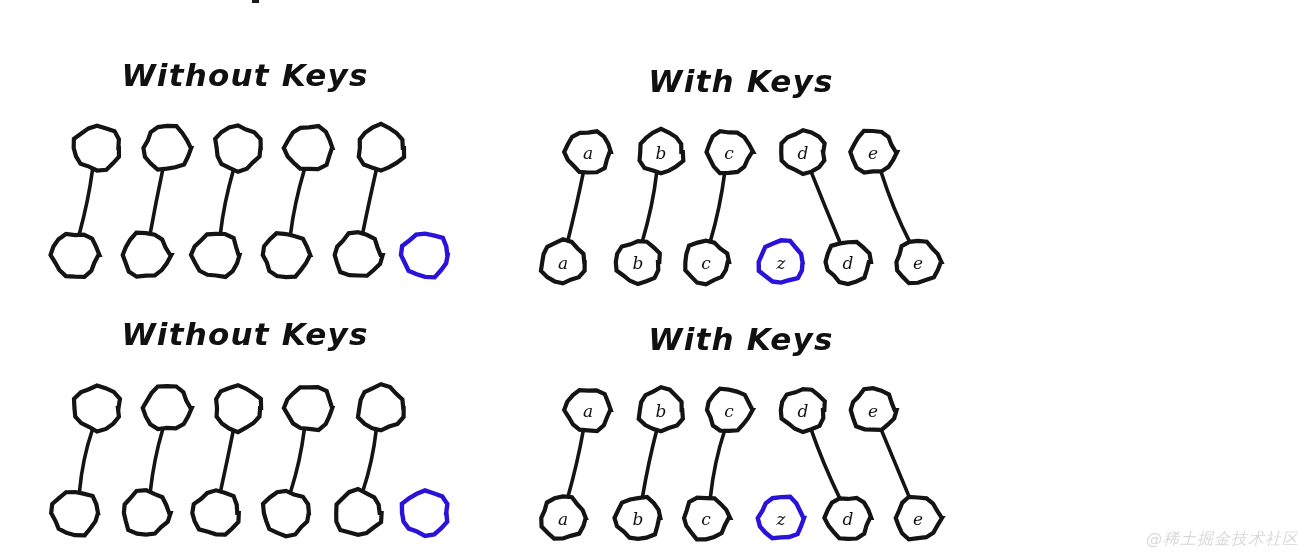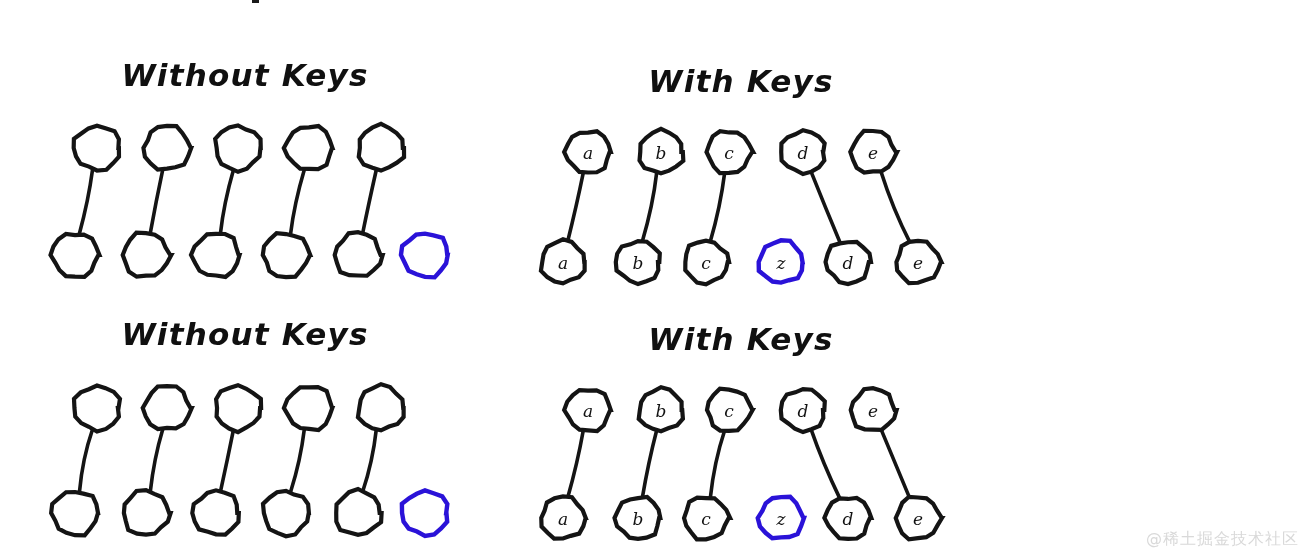--- a/index.html
+++ b/index.html
@@ -61,20 +61,21 @@
   .watermark {
     position: absolute;
     right: 12px;
     bottom: 10px;
     font-family: "DejaVu Sans", sans-serif;
     font-size: 16px;
     color: #d9d9d9;
     letter-spacing: 1px;
     user-select: none;
     white-space: nowrap;
+    font-style: italic;
   }
   .top-artifact {
     position: absolute;
     left: 239px;
     top: 0px;
     width: 7px;
     height: 3px;
     background: #1a1a1a;
   }
 </style>

